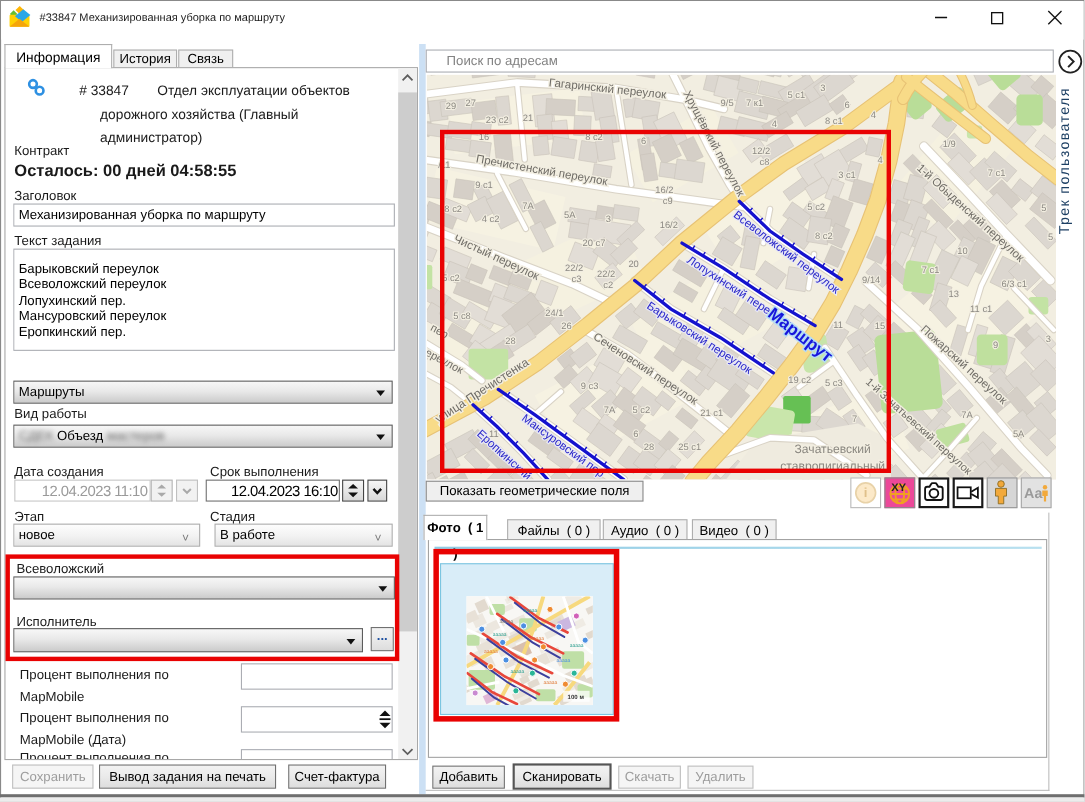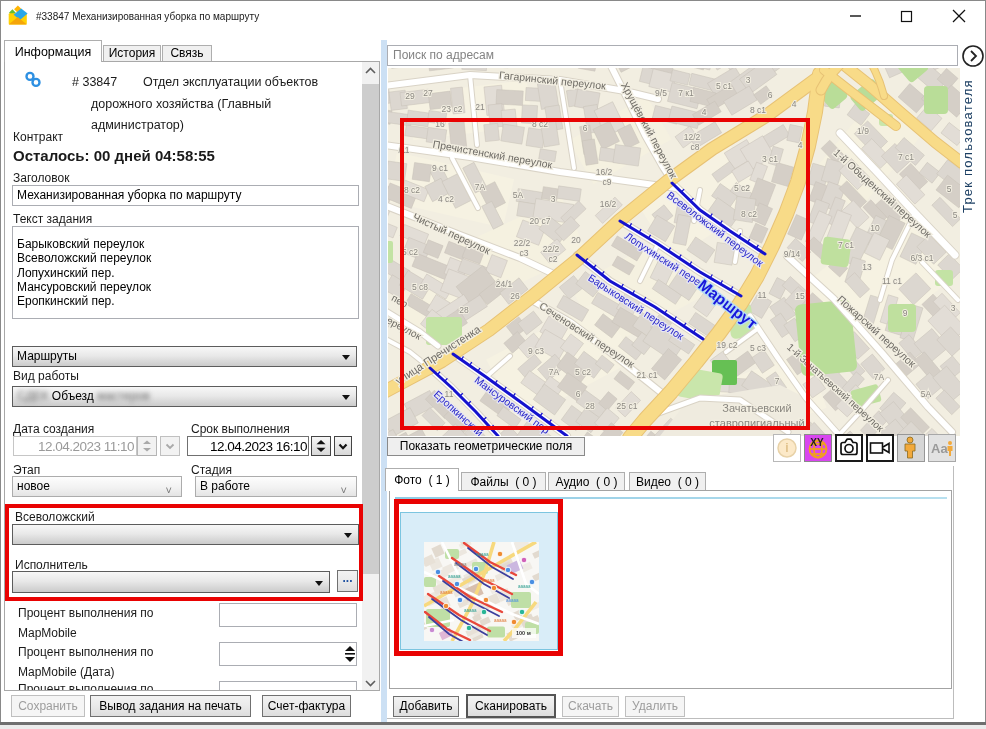--- a/index.html
+++ b/index.html
@@ -131,21 +131,21 @@
   </svg>
 
 <div class="abs redbox" style="left:5px;top:504px;width:358px;height:97px;"></div>
 
 <div class="abs btn dis" style="left:11px;top:695px;width:74px;height:22px;line-height:20px;">Сохранить</div>
 <div class="abs btn" style="left:90px;top:695px;width:161px;height:22px;line-height:20px;">Вывод задания на печать</div>
 <div class="abs btn" style="left:262px;top:695px;width:89px;height:22px;line-height:20px;">Счет-фактура</div>
 
 <div class="abs" style="left:381px;top:40px;width:6px;height:682px;background:#cce0f4;"></div>
 
-<div class="abs tb" style="left:387px;top:45px;width:571px;height:21px;line-height:19px;padding-left:5px;color:#838383;">Поиск по адресам</div>
+<div class="abs tb" style="left:387px;top:45px;width:571px;height:21px;line-height:19px;padding-left:18px;color:#838383;">Поиск по адресам</div>
 
 <svg class="abs" style="left:960px;top:42px;" width="26" height="28" viewBox="0 0 26 28">
  <circle cx="13" cy="14" r="10" fill="#fff" stroke="#222" stroke-width="1.6"></circle>
  <path d="M11 9 l5 5 l-5 5" fill="none" stroke="#222" stroke-width="1.8"></path>
 </svg>
 <div class="abs" style="left:959px;top:75px;width:16px;height:140px;">
  <div style="transform:rotate(-90deg);transform-origin:0 0;position:absolute;left:1px;top:138px;width:138px;font-size:13px;letter-spacing:1.2px;color:#1c3f63;white-space:nowrap;">Трек пользователя</div>
 </div>
 
 <div class="abs" style="left:388px;top:68px;width:572px;height:368px;background:#f3efe4;overflow:hidden;" id="mapslot">
@@ -735,21 +735,21 @@
 </g>
     </svg>
   </div>
 <div class="abs redbox" style="left:400px;top:118px;width:410px;height:312px;"></div>
 
 <div class="abs btn" style="left:387px;top:437px;width:198px;height:19px;line-height:17px;background:#efefef;border-color:#8a8a8a;">Показать геометрические поля</div>
 <div class="abs" style="left:773px;top:434px;width:28px;height:28px;box-sizing:border-box;border:1px solid #b8b8b8;background:#fff;"><svg width="26" height="26" viewBox="0 0 26 26">
       <circle cx="13" cy="13" r="9" fill="#fce9c8" stroke="#e8d2a8" stroke-width="1.5"></circle>
       <text x="13" y="17" font-size="12" font-weight="bold" fill="#e0c08a" text-anchor="middle">i</text>
     </svg></div>
-<div class="abs" style="left:804px;top:434px;width:28px;height:28px;box-sizing:border-box;border:1px solid #8a8a8a;background:#d946ef;"><svg width="26" height="26" viewBox="0 0 26 26">
+<div class="abs" style="left:804px;top:434px;width:28px;height:28px;box-sizing:border-box;border:1px solid #8a8a8a;background:#ec4899;"><svg width="26" height="26" viewBox="0 0 26 26">
       <g stroke="#f0a022" fill="none" stroke-width="1.8">
         <circle cx="13" cy="14" r="8.5"></circle>
         <ellipse cx="13" cy="14" rx="4" ry="8.5"></ellipse>
         <line x1="4.5" y1="14" x2="21.5" y2="14"></line>
         <line x1="6" y1="9" x2="20" y2="9"></line>
         <line x1="6" y1="19" x2="20" y2="19"></line>
       </g>
       <text x="12" y="11" font-size="10" font-weight="bold" fill="#222" text-anchor="middle">XY</text>
     </svg></div>
 <div class="abs" style="left:835px;top:434px;width:28px;height:28px;box-sizing:border-box;border:2px solid #1a1a1a;background:#fff;"><svg width="24" height="24" viewBox="0 0 24 24">
@@ -767,21 +767,21 @@
       </g>
     </svg></div>
 <div class="abs" style="left:928px;top:434px;width:28px;height:28px;box-sizing:border-box;border:1px solid #a8a8a8;background:#e2e2e2;"><svg width="26" height="26" viewBox="0 0 26 26">
       <text x="2" y="18" font-size="13" fill="#9a9a9a" font-weight="bold">Aa</text>
       <g fill="#f2a93b">
         <circle cx="21" cy="8" r="2"></circle>
         <path d="M18.5 11 h5 v5 h-1.5 v5 h-2 v-5 h-1.5 Z"></path>
       </g>
     </svg></div>
 
-<div class="abs tab active" style="left:385px;top:468px;width:74px;height:23px;line-height:23px;">Фото&nbsp; ( 1 )</div>
+<div class="abs tab active" style="left:385px;top:468px;width:58px;height:23px;line-height:23px;font-weight:bold;">Фото&nbsp; ( 1 )</div>
 <div class="abs tab" style="left:461px;top:472px;width:85px;height:19px;line-height:19px;">Файлы&nbsp; ( 0 )</div>
 <div class="abs tab" style="left:548px;top:472px;width:77px;height:19px;line-height:19px;">Аудио&nbsp; ( 0 )</div>
 <div class="abs tab" style="left:629px;top:472px;width:77px;height:31px;line-height:19px;">Видео&nbsp; ( 0 )</div>
 
 <div class="abs" style="left:389px;top:490px;width:563px;height:199px;border:1px solid #a3a3a3;box-sizing:border-box;background:#fff;"></div>
 <div class="abs" style="left:395px;top:497px;width:552px;height:2px;background:linear-gradient(90deg,#8fcbe4,#b8e0ef);"></div>
 <div class="abs" style="left:400px;top:512px;width:158px;height:138px;background:#d9edf8;border:1px solid #7cc5e0;box-sizing:border-box;"></div>
 <div class="abs" id="minimap" style="left:424px;top:542px;width:115px;height:99px;background:#fdfdfb;overflow:hidden;"><svg width="115" height="99" viewBox="0 0 115 99">
 <rect width="115" height="99" fill="#f8f7f4"></rect>
 <rect x="29" y="9" width="14" height="5" fill="#ece7df" transform="rotate(-25 36 12)"></rect>

